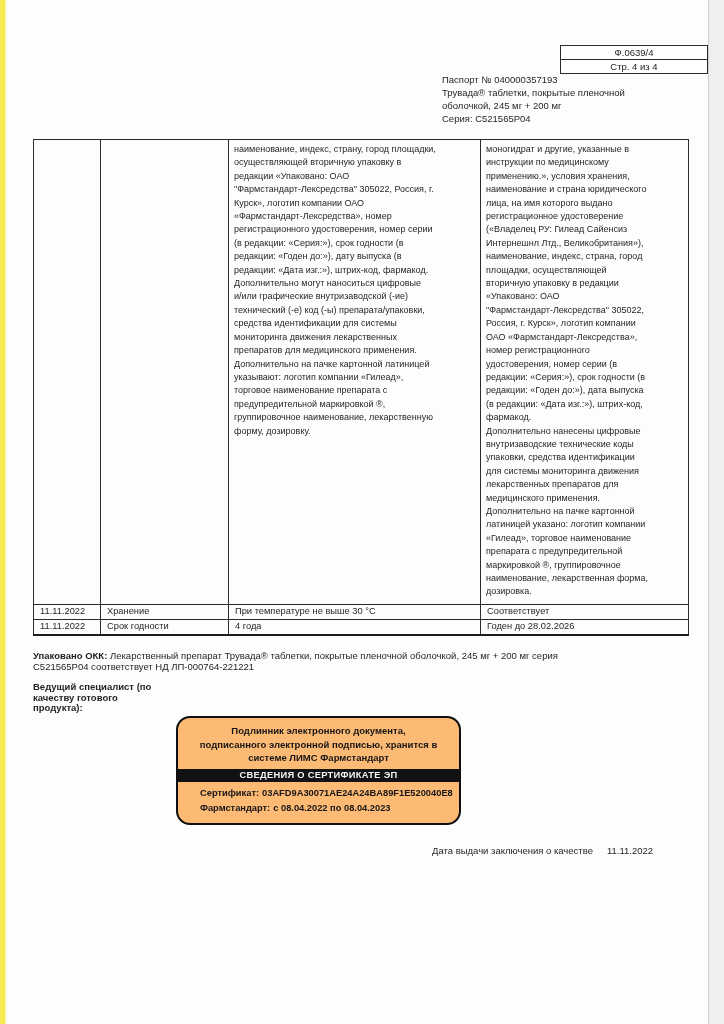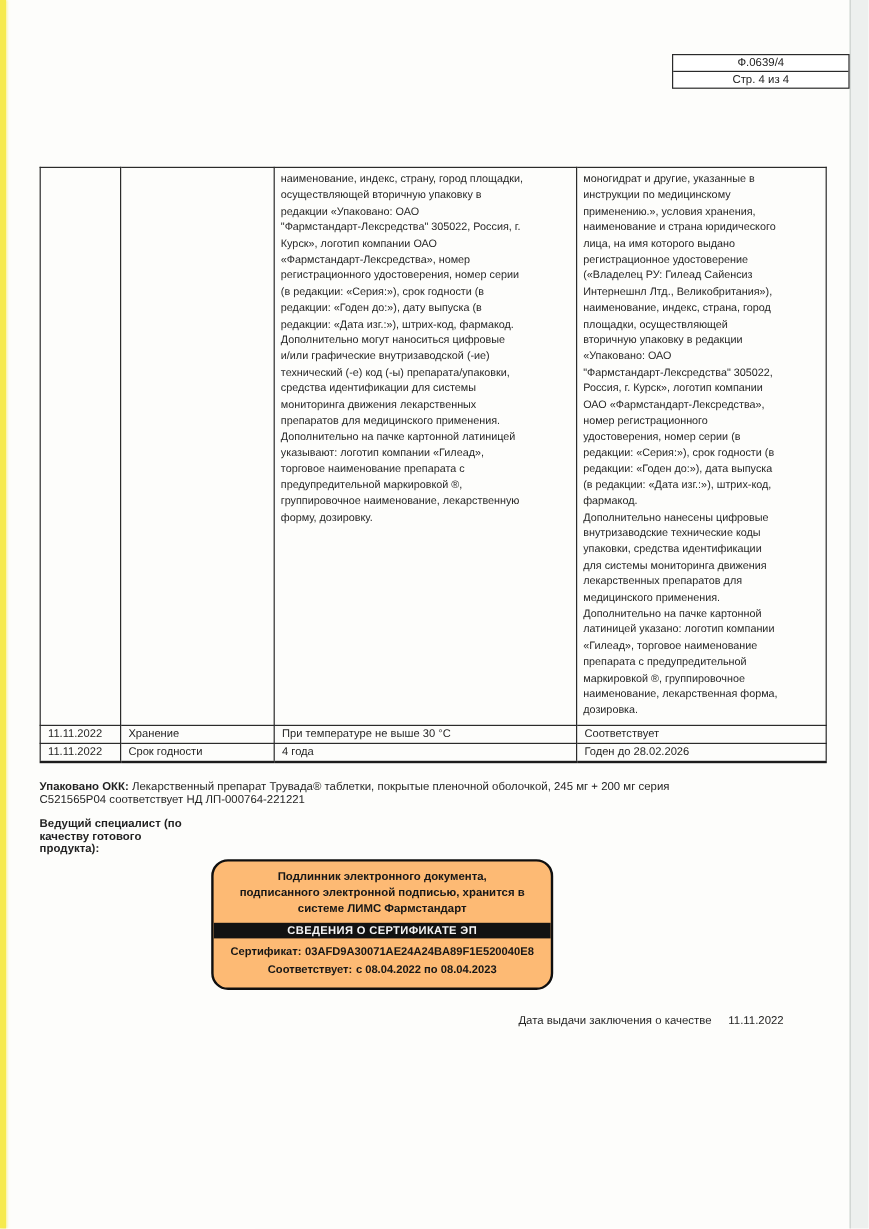--- a/index.html
+++ b/index.html
@@ -23,39 +23,43 @@
   .col-date{width:67px;} .col-param{width:128px;} .col-req{width:252px;} .col-res{width:208px;}
   
   .conclusion{position:absolute;left:33px;top:651px;width:645px;font-size:9.5px;line-height:10.8px;color:#1f1f1f;}
   .conclusion b{font-weight:bold;}
   .conclusion .rest{white-space:pre-line;}
   .specialist{position:absolute;left:33px;top:682px;font-size:9.5px;line-height:10.6px;font-weight:bold;white-space:pre-line;color:#1f1f1f;}
   
   .stamp{position:absolute;left:176px;top:716px;width:281px;border:2.5px solid #0f0f0f;border-radius:14px;background:#fdba74;overflow:hidden;}
   .stamp-intro{padding:6px 10px 4px;text-align:center;font-size:9.5px;line-height:13.5px;font-weight:bold;white-space:pre-line;color:#161616;}
   .stamp-bar{background:#121212;color:#f5f5f5;text-align:center;font-size:9.3px;font-weight:bold;height:13px;line-height:13px;letter-spacing:.3px;}
-  .stamp-rows{padding:4px 11px 7px;font-size:9.3px;line-height:15.2px;color:#161616;text-align:center;}
+  .stamp-rows{padding:4px 22px 7px;font-size:9.3px;line-height:15.2px;color:#161616;}
   .stamp-rows b{margin-right:3px;}
   .stamp-rows .v{font-weight:bold;}
   
   .footer-date{position:absolute;left:416px;top:845px;font-size:9.5px;color:#262626;margin-left:16px;}
   .footer-date .v{margin-left:14px;}
 </style>
 </head>
 <body>
 
 <div class="page">
   <div class="yellow-strip"></div>
   <div class="page-edge"></div>
 
   <div class="form-boxes">
     <div class="cell">Ф.0639/4</div>
     <div class="cell">Стр. 4 из 4</div>
   </div>
 
+  <div class="passport">Паспорт № 040000357193
+Трувада® таблетки, покрытые пленочной
+оболочкой, 245 мг + 200 мг
+Серия: C521565P04</div>
 
   <table class="doc">
     <colgroup>
       <col class="col-date">
         <col class="col-param">
         <col class="col-req">
         <col class="col-res">
     </colgroup>
     <tbody>
         <tr class="tall">
@@ -140,20 +144,20 @@
 качеству готового
 продукта):</div>
 
   <div class="stamp">
     <div class="stamp-intro">Подлинник электронного документа,
 подписанного электронной подписью, хранится в
 системе ЛИМС Фармстандарт</div>
     <div class="stamp-bar">СВЕДЕНИЯ О СЕРТИФИКАТЕ ЭП</div>
     <div class="stamp-rows">
       <div><b>Сертификат:</b><span class="v">03AFD9A30071AE24A24BA89F1E520040E8</span></div>
-      <div><b>Соответствует:</b><span class="v">с 08.04.2022 по 08.04.2023</span></div>
+      <div><b>Фармстандарт:</b><span class="v">с 08.04.2022 по 08.04.2023</span></div>
     </div>
   </div>
 
   <div class="footer-date">
     <span>Дата выдачи заключения о качестве</span><span class="v">11.11.2022</span>
   </div>
 </div>
 
 </body></html>

